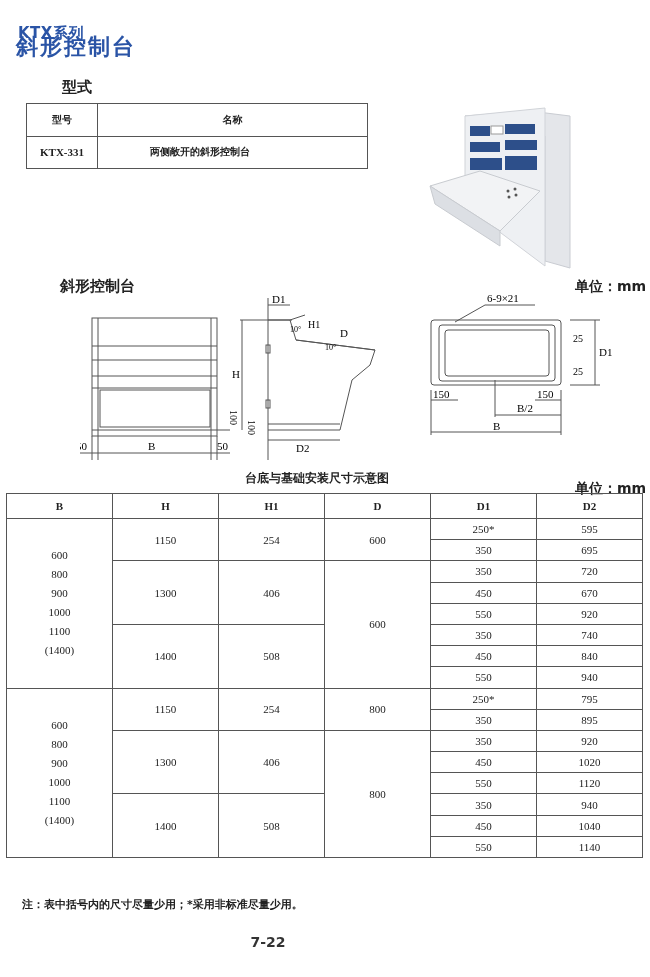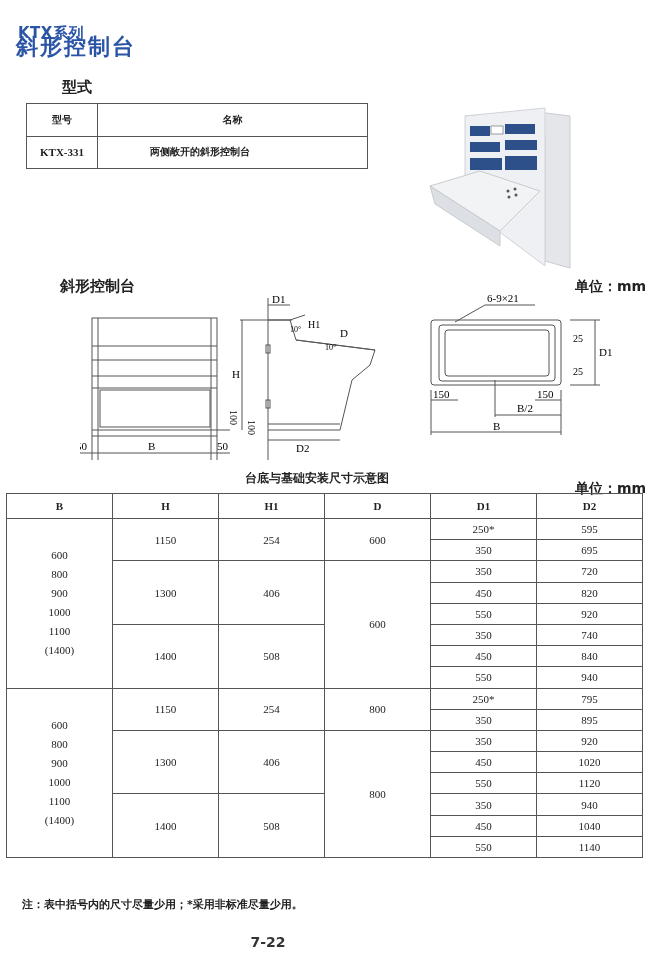--- a/index.html
+++ b/index.html
@@ -183,21 +183,21 @@
   </tr>
   <tr>
     <td rowspan="3">1300</td>
     <td rowspan="3">406</td>
     <td rowspan="6">600</td>
     <td>350</td>
     <td>720</td>
   </tr>
   <tr>
     <td>450</td>
-    <td>820</td>
+    <td>670</td>
   </tr>
   <tr>
     <td>550</td>
     <td>920</td>
   </tr>
   <tr>
     <td rowspan="3">1400</td>
     <td rowspan="3">508</td>
     <td>350</td>
     <td>740</td>

